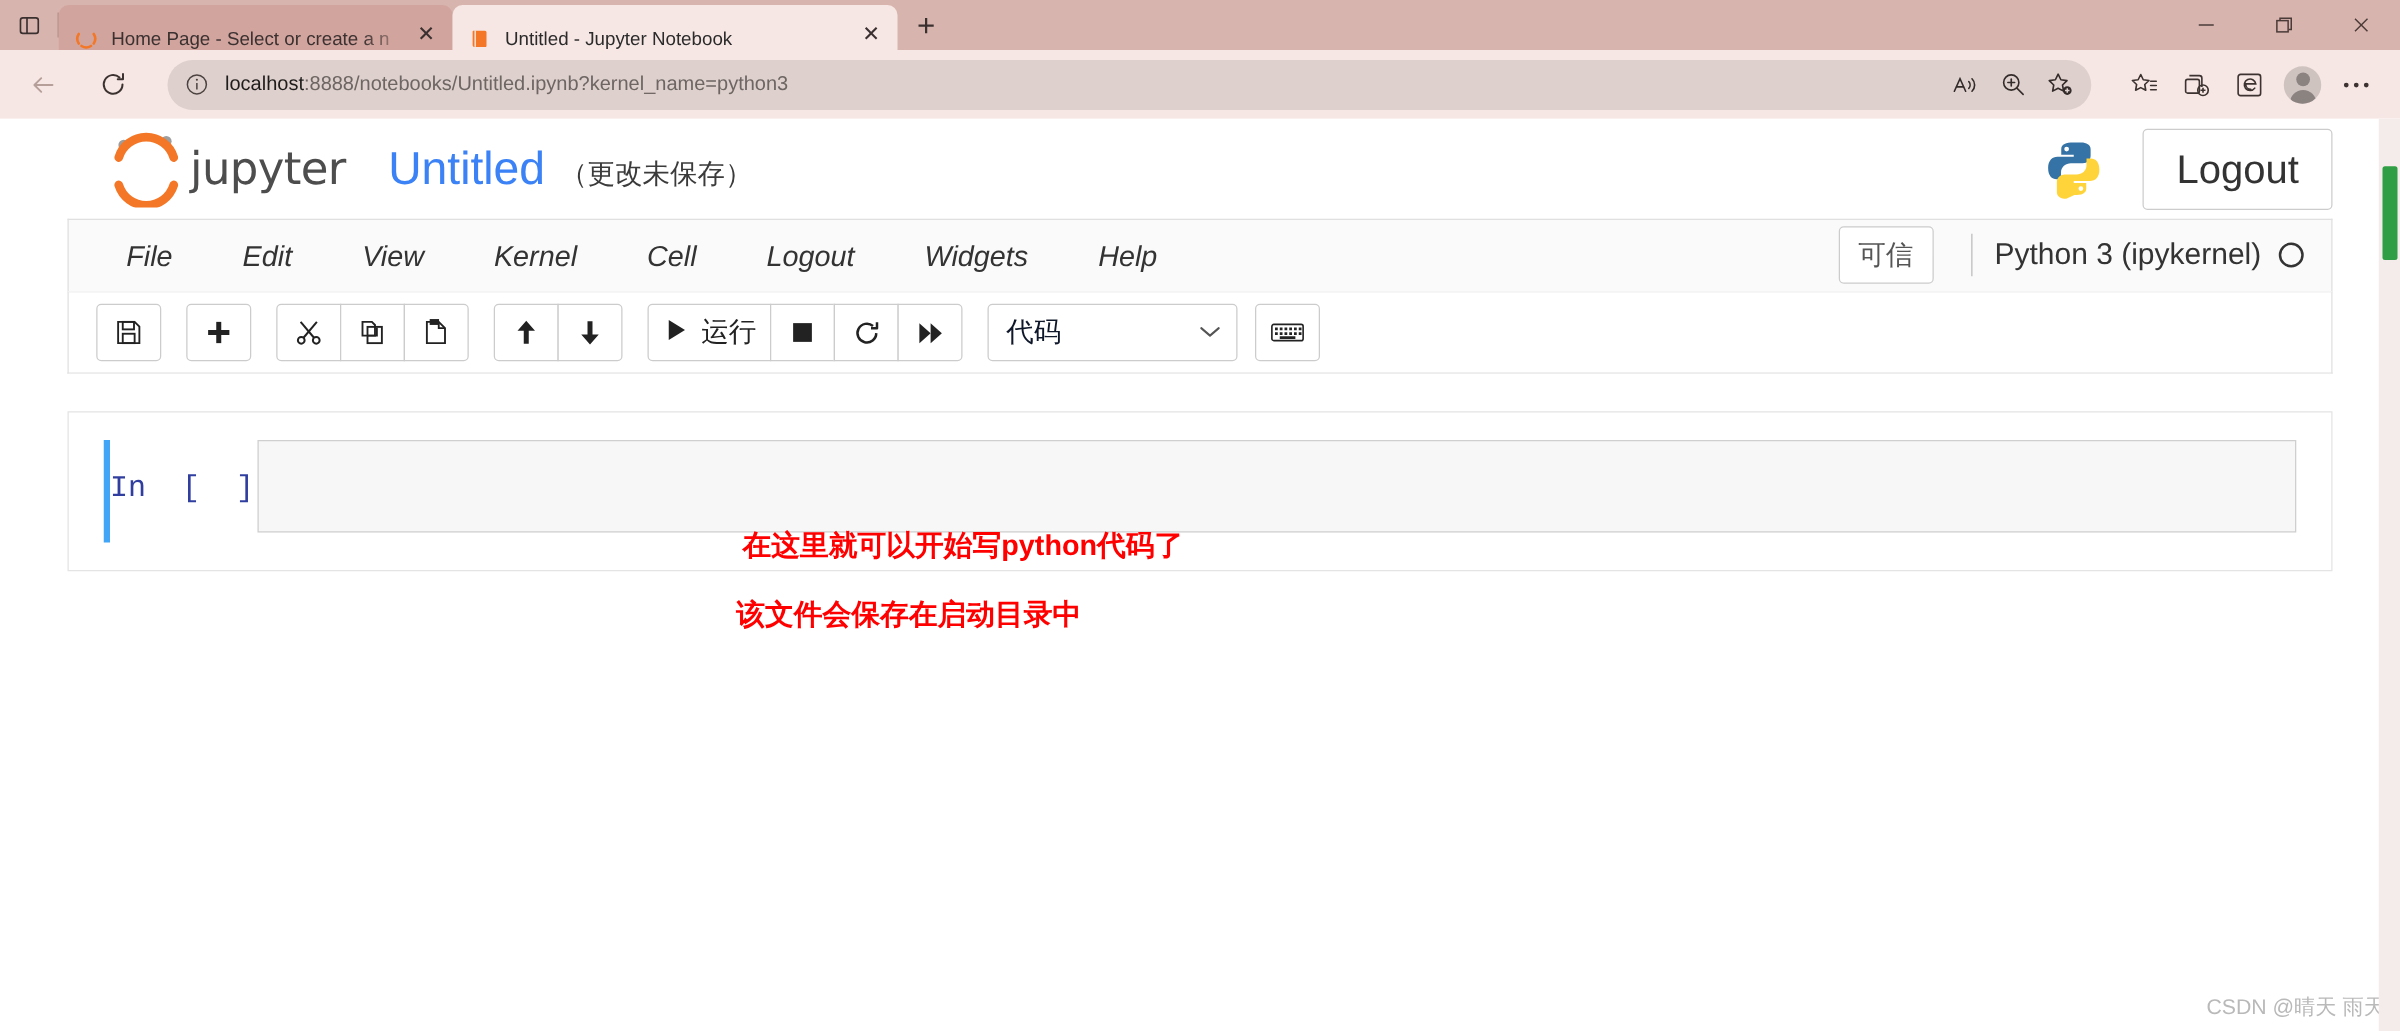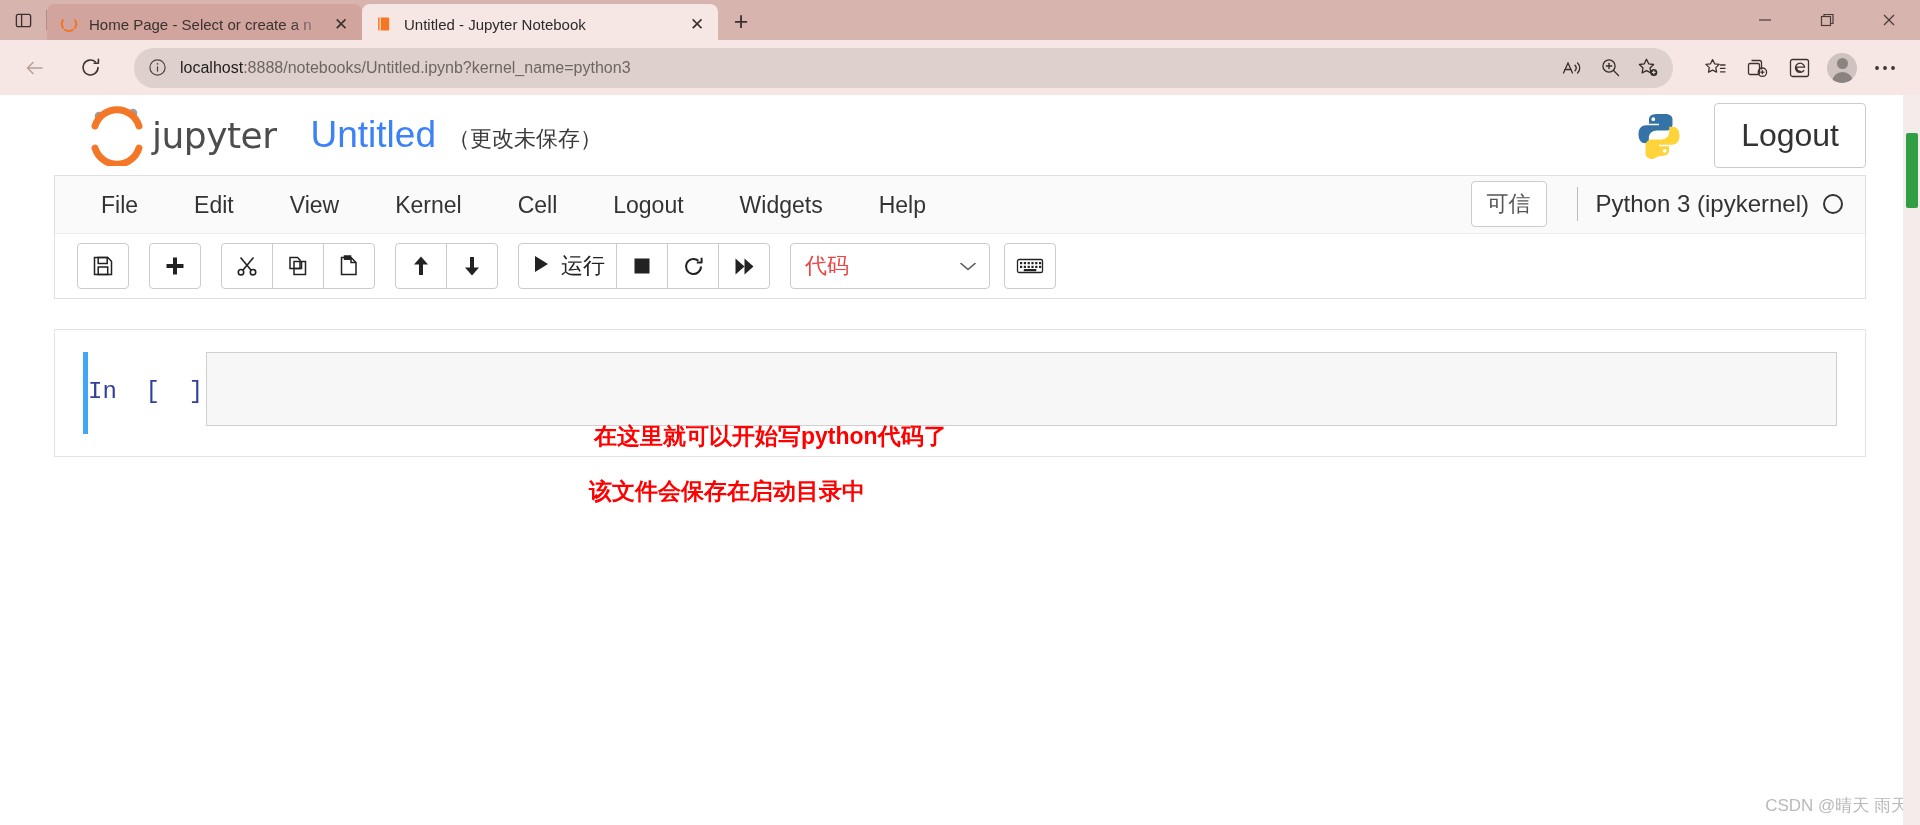--- a/index.html
+++ b/index.html
@@ -24,21 +24,21 @@
     width: 46px; height: 40px;
     display: flex; align-items: center; justify-content: center;
   }
   .tab-strip-icon svg { width: 19px; height: 19px; }
   .tab-divider {
     width: 1px; height: 20px; background: #b08e88;
     margin-bottom: 10px;
   }
   .tab {
     height: 36px;
-    display: flex; align-items: center;
+    display: flex; align-items: flex-end;
     border-radius: 8px 8px 0 0;
     padding: 4px 8px 0 13px;
     position: relative;
     margin-bottom: 0px;
   }
   .tab.inactive { width: 315px; background: #d2a49e; }
   .tab.active { width: 356px; background: #f6e7e4; }
   .tab-favicon {
     width: 18px; height: 18px; flex: 0 0 18px;
     display: flex; align-items: center; justify-content: center;
@@ -199,20 +199,21 @@
     background: #fafafa;
     display: flex; align-items: center;
     padding-left: 18px;
     position: relative;
   }
   .jp-menu-item {
     font-size: 23px;
     color: #333;
     padding: 0 28px;
     line-height: 56px;
+    font-style: italic;
   }
   .jp-menu-right {
     position: absolute; right: 22px; top: 0;
     height: 56px; display: flex; align-items: center;
   }
   .trust-badge {
     border: 1px solid #ccc;
     border-radius: 4px;
     padding: 7px 15px;
     font-size: 22px;
@@ -252,21 +253,21 @@
   .tb-group .tb-btn:first-child { margin-left: 0; border-radius: 4px 0 0 4px; }
   .tb-group .tb-btn:last-child { border-radius: 0 4px 4px 0; }
   .tb-group .tb-btn:only-child { border-radius: 4px; }
   .tb-run-label { font-size: 22px; margin-left: 9px; color: #222; }
   .tb-select {
     width: 200px; height: 46px;
     border: 1px solid #ccc; border-radius: 4px;
     background: #fff;
     display: flex; align-items: center; justify-content: space-between;
     padding: 0 12px 0 14px;
-    font-size: 22px; color: #ef4444;
+    font-size: 22px; color: #0f172a;
     margin-right: 14px;
   }
   .tb-sel-caret { color: #555; font-size: 15px; }
 
   
   .nb-body {
     margin: 0 54px;
     background: #fff;
     position: relative;
     padding-top: 30px;

